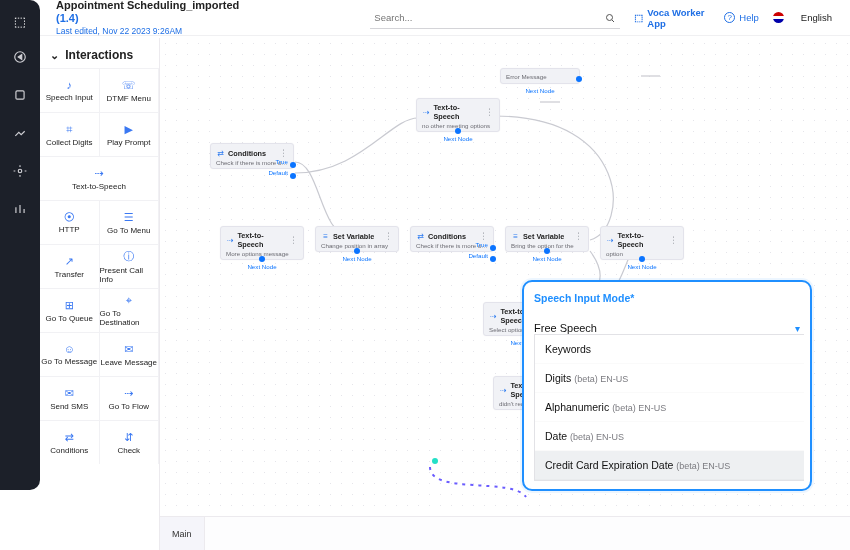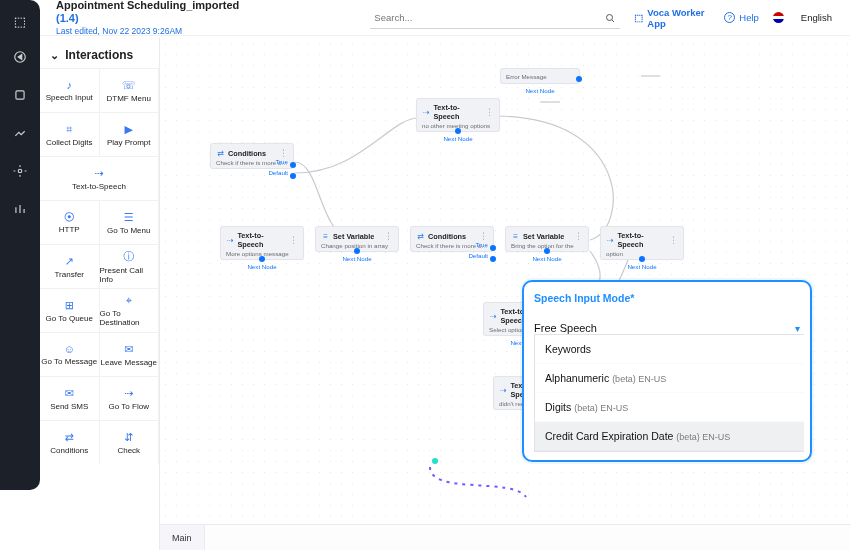--- a/index.html
+++ b/index.html
@@ -47,21 +47,21 @@
   .node .ntitle { font-size:7.3px; font-weight:700; color:#222; }
   .node .nmore { margin-left:auto; color:#9ea0a8; font-size:9px; cursor:pointer;}
   .node .nsub { font-size:6.2px; color:#6b6b72; white-space:nowrap; overflow:hidden; text-overflow:ellipsis; margin-top:1px;}
   .node .port { position:absolute; right:-3px; width:6px; height:6px; background:#0b74ff; border-radius:50%; }
   .node .port-label { position:absolute; right:5px; font-size:6.2px; color:#0b74ff; }
   .node .port.bot { bottom:-3px; left:50%; right:auto; transform:translateX(-50%); }
   .node .label-under { position:absolute; left:50%; transform:translateX(-50%); bottom:-11px; font-size:6.2px; color:#0b74ff; white-space:nowrap;}
 
   .wire { position:absolute; stroke:#c9cad1; fill:none; stroke-width:1.2; }
 
-  .tabbar { position:absolute; left:0; bottom:0; height:26px; display:flex; align-items:center; background:#fdfdfe; border-top:1px solid #eceaee; width:100%; }
+  .tabbar { position:absolute; left:0; bottom:0; height:34px; display:flex; align-items:center; background:#fdfdfe; border-top:1px solid #eceaee; width:100%; }
   .tab { height:100%; padding:0 12px; display:flex; align-items:center; border-right:1px solid #eceaee; font-size:9px; color:#333; background:#f5f5fa; }
 
   
   .popover { position:absolute; left:522px; top:280px; width:290px; border:2px solid #1f8fff; border-radius:10px; background:#fff; box-shadow:0 0 0 2px rgba(31,143,255,.08); z-index:40; padding:10px 6px 8px 10px; }
   .popover .plabel { font-size:10.5px; font-weight:600; color:#1f8fff; }
   .popover .selected { font-size:11px; color:#111; margin-top:18px; display:flex; justify-content:space-between; align-items:center; padding-right:4px;}
   .popover .selected .caret { color:#1f8fff; font-size:10px;}
   .popover .list { border:1px solid #e2e2e6; border-right:none; max-height:160px; overflow:auto; position:relative; }
   .popover .list::-webkit-scrollbar{width:7px;} .popover .list::-webkit-scrollbar-thumb{background:#c9c9ce;border-radius:4px;}
   .opt { padding:8px 10px; font-size:10.5px; color:#111; border-bottom:1px solid rgba(0,0,0,.02); cursor:pointer; }
@@ -352,17 +352,18 @@
 </div>
 
 <div class="popover">
   <div class="plabel">Speech Input Mode*</div>
   <div class="selected">
     <span>Free Speech</span>
     <span class="caret">▾</span>
   </div>
   <div class="list" id="opt-list">
       <div class="opt"><span>Keywords</span></div>
+      <div class="opt"><span>Digits</span> <span class="beta">(beta) EN-US</span></div>
       <div class="opt"><span>Alphanumeric</span> <span class="beta">(beta) EN-US</span></div>
-      <div class="opt"><span>Digits</span> <span class="beta">(beta) EN-US</span></div>
+      <div class="opt"><span>Date</span> <span class="beta">(beta) EN-US</span></div>
       <div class="opt hover"><span>Credit Card Expiration Date</span> <span class="beta">(beta) EN-US</span></div>
     </div>
 </div>
 
 </body></html>

